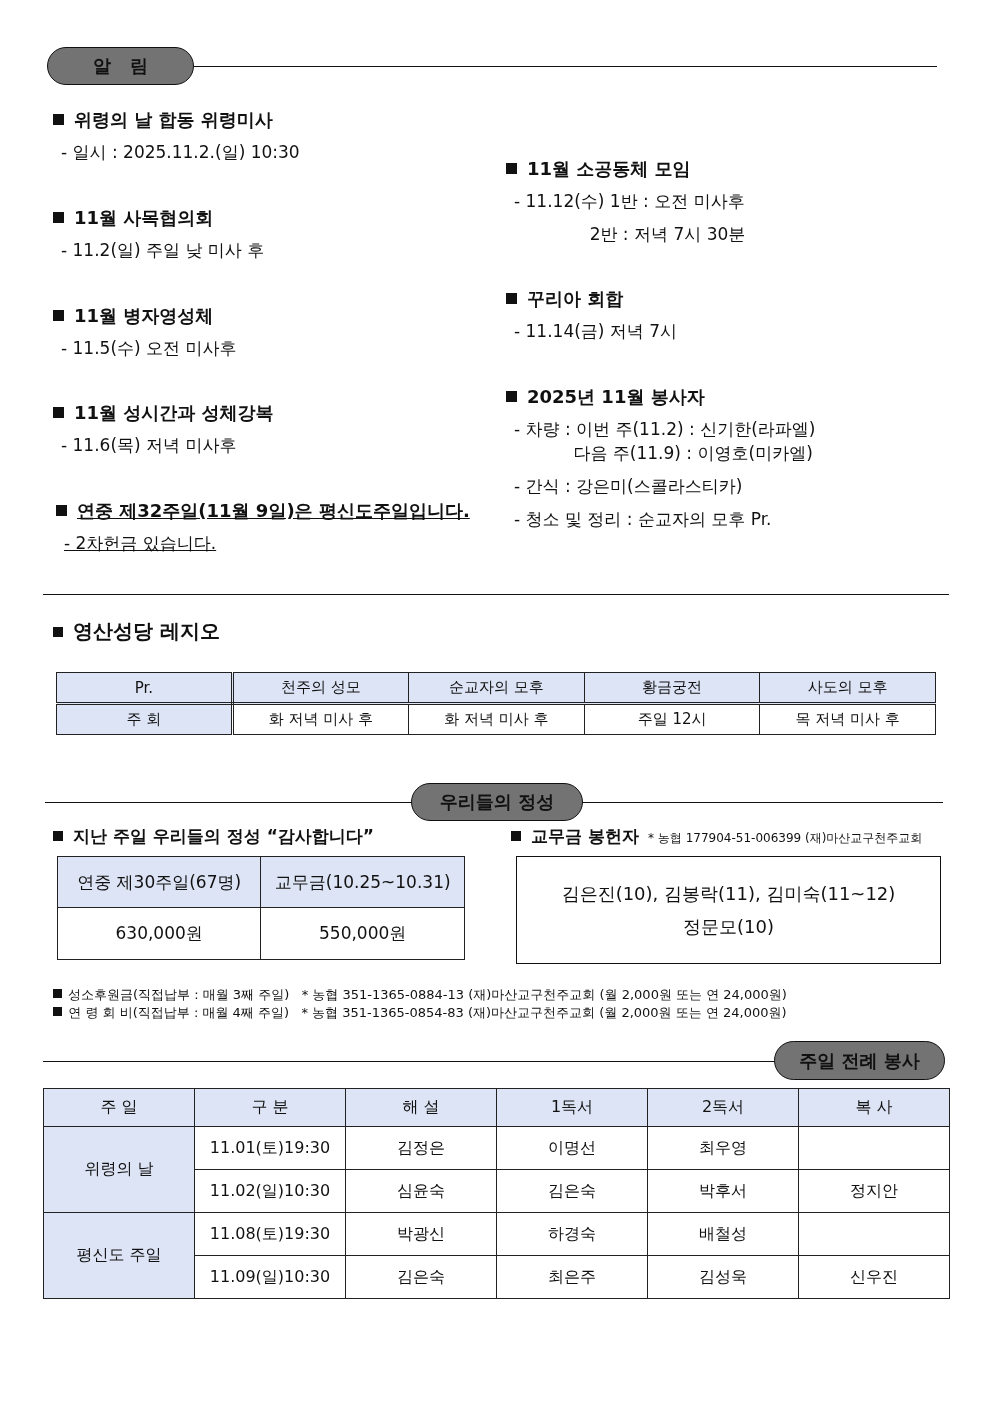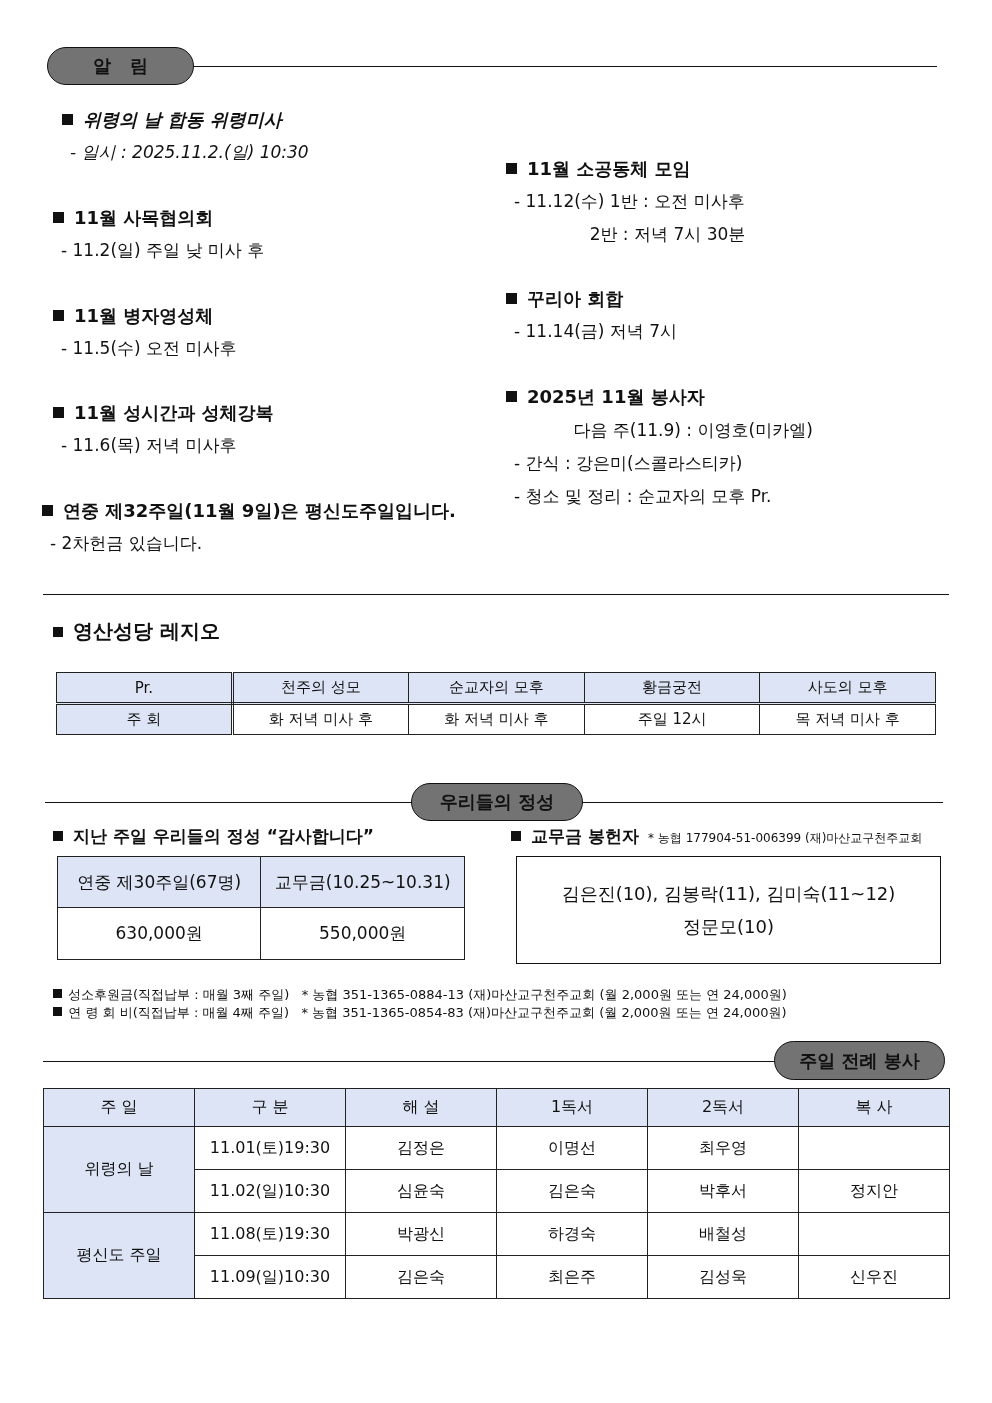--- a/index.html
+++ b/index.html
@@ -21,53 +21,54 @@
   .litur td { font-size: 16px; height: 42px; }
 </style>
 </head>
 <body>
 
 <div class="pill" style="left:47px; top:47px; width:147px; height:38px; line-height:36px;">
   <span style="white-space:pre;">알   림</span>
 </div>
 <div class="hline" style="left:194px; top:66px; width:743px;"></div>
 
-<div class="abs" style="left:62px; top:108px;font-style:italic;">
+<div class="abs" style="left:53px; top:108px;">
   <div class="sec-title"><span class="bullet"></span><span>위령의 날 합동 위령미사</span></div>
   <div class="sec-line" style="margin-top:8px; padding-left:8px;">- 일시 : 2025.11.2.(일) 10:30</div>
 </div>
 <div class="abs" style="left:53px; top:206px;">
   <div class="sec-title"><span class="bullet"></span><span>11월 사목협의회</span></div>
   <div class="sec-line" style="margin-top:8px; padding-left:8px;">- 11.2(일) 주일 낮 미사 후</div>
 </div>
 <div class="abs" style="left:53px; top:304px;">
   <div class="sec-title"><span class="bullet"></span><span>11월 병자영성체</span></div>
   <div class="sec-line" style="margin-top:8px; padding-left:8px;">- 11.5(수) 오전 미사후</div>
 </div>
 <div class="abs" style="left:53px; top:401px;">
   <div class="sec-title"><span class="bullet"></span><span>11월 성시간과 성체강복</span></div>
   <div class="sec-line" style="margin-top:8px; padding-left:8px;">- 11.6(목) 저녁 미사후</div>
 </div>
-<div class="abs" style="left:42px; top:499px;">
+<div class="abs" style="left:56px; top:499px;text-decoration:underline;">
   <div class="sec-title"><span class="bullet"></span><span>연중 제32주일(11월 9일)은 평신도주일입니다.</span></div>
   <div class="sec-line" style="margin-top:8px; padding-left:8px;">- 2차헌금 있습니다.</div>
 </div>
 
 <div class="abs" style="left:506px; top:157px;">
   <div class="sec-title"><span class="bullet"></span><span>11월 소공동체 모임</span></div>
   <div class="sec-line" style="margin-top:8px; padding-left:8px;">- 11.12(수) 1반 : 오전 미사후</div>
   <div class="sec-line" style="margin-top:9px; padding-left:8px;">              2반 : 저녁 7시 30분</div>
 </div>
 <div class="abs" style="left:506px; top:287px;">
   <div class="sec-title"><span class="bullet"></span><span>꾸리아 회합</span></div>
   <div class="sec-line" style="margin-top:8px; padding-left:8px;">- 11.14(금) 저녁 7시</div>
 </div>
 <div class="abs" style="left:506px; top:385px;">
   <div class="sec-title"><span class="bullet"></span><span>2025년 11월 봉사자</span></div>
-  <div class="sec-line" style="margin-top:9px; padding-left:8px;">           다음 주(11.9) : 이영호(미카엘)</div>
+  <div class="sec-line" style="margin-top:8px; padding-left:8px;">- 차량 : 이번 주(11.2) : 신기한(라파엘)</div>
+  <div class="sec-line" style="padding-left:8px;">           다음 주(11.9) : 이영호(미카엘)</div>
   <div class="sec-line" style="margin-top:9px; padding-left:8px;">- 간식 : 강은미(스콜라스티카)</div>
   <div class="sec-line" style="margin-top:9px; padding-left:8px;">- 청소 및 정리 : 순교자의 모후 Pr.</div>
 </div>
 
 <div class="hline" style="left:43px; top:594px; width:906px;"></div>
 
 <div class="abs sec-title" style="left:53px; top:619px; font-size:20px;">
   <span class="bullet" style="width:10px;height:10px;"></span><span>영산성당 레지오</span>
 </div>
 <table class="legio" style="left:56px; top:648px; width:880px;margin-top:24px;">

